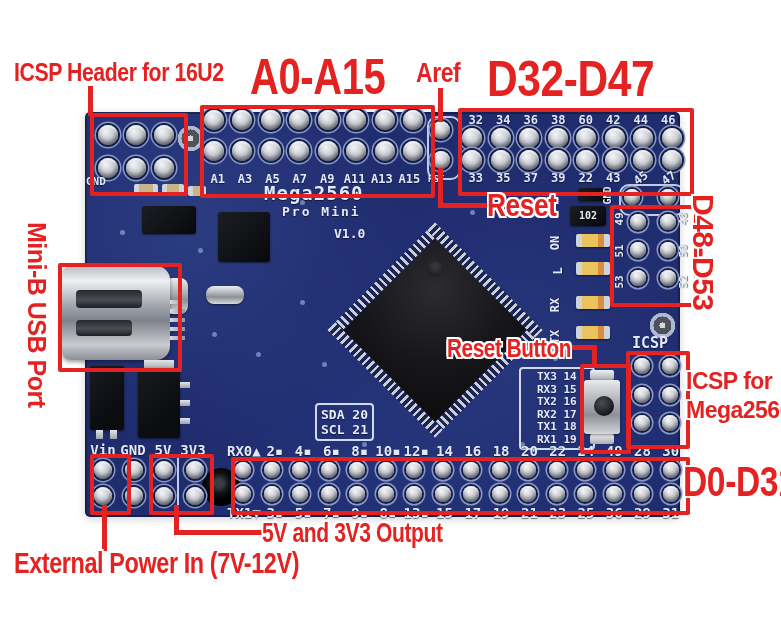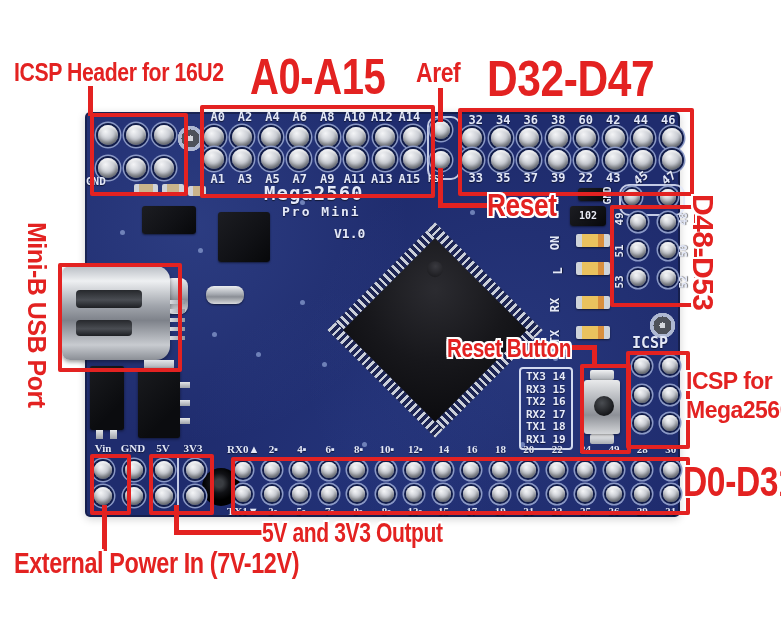--- a/index.html
+++ b/index.html
@@ -23,21 +23,21 @@
     background:radial-gradient(circle at 38% 32%,#f4f5f7,#c9ccd3 45%,#9297a1 75%,#787c86);
     box-shadow: inset 0 -3px 4px rgba(0,0,0,.35), inset 0 2px 2px rgba(255,255,255,.8),
                 0 0 0 2px #121d4a, 0 0 0 3.5px #8b99c6;}
   .pin.p18{width:18px;height:18px;} .pin.p16{width:16px;height:16px;}
   
   .silk{position:absolute;color:#e3e8f8;font-weight:bold;text-shadow:0 1px 1px rgba(0,0,0,.55);}
   .lblrow{display:flex;justify-content:space-between;width:100%;}
   .lblrow span{flex:1;text-align:center;color:#e3e8f8;font-weight:bold;font-size:12px;
                text-shadow:0 1px 1px rgba(0,0,0,.55);}
   .lblrow.abs{position:absolute;}
-  .lblrow.abs span{font-size:11px;font-family:Liberation Serif, serif;}
+  .lblrow.abs span{font-size:14px;}
   .d32b span:nth-child(7),.d32b span:nth-child(8){transform:rotate(-38deg);}
   .vcol{position:absolute;display:flex;flex-direction:column;justify-content:space-between;}
   .vcol span{color:#e3e8f8;font-weight:bold;font-size:11px;transform:rotate(-90deg);
              text-shadow:0 1px 1px rgba(0,0,0,.55);}
   .silkbox{position:absolute;border:2px solid rgba(226,232,250,.92);border-radius:4px;
            color:#e7ebfa;font-weight:bold;text-shadow:0 1px 1px rgba(0,0,0,.5);}
   .silkbox span{display:block;}
   .outline{position:absolute;border:2px solid rgba(226,232,250,.85);border-radius:10px;}
   .vsilk{position:absolute;color:#e3e8f8;font-weight:bold;transform:rotate(-90deg);
          text-shadow:0 1px 1px rgba(0,0,0,.55);}
@@ -160,30 +160,20 @@
       <div class="pin"></div>
     </div>
   <div class="pinrow" style="left:98px;top:158px;width:76px">
       <div class="pin"></div>
       <div class="pin"></div>
       <div class="pin"></div>
     </div>
   <span class="silk" style="left:86px;top:175px;font-size:11px">GND</span>
 
   <div style="position:absolute;left:204px;top:110px;width:219px;height:76px;display:flex;flex-direction:column;justify-content:space-between">
-    <div class="lblrow">
-        <span>A0</span>
-        <span>A2</span>
-        <span>A4</span>
-        <span>A6</span>
-        <span>A8</span>
-        <span>A10</span>
-        <span>A12</span>
-        <span>A14</span>
-      </div>
     <div class="pinrow inflow">
         <div class="pin"></div>
         <div class="pin"></div>
         <div class="pin"></div>
         <div class="pin"></div>
         <div class="pin"></div>
         <div class="pin"></div>
         <div class="pin"></div>
         <div class="pin"></div>
       </div>
@@ -284,29 +274,33 @@
   <div class="vcol" style="left:676px;top:212px;width:14px;height:76px">
       <span>48</span>
       <span>50</span>
       <span>52</span>
     </div>
 
   <span class="silk" style="left:264px;top:182px;font-size:19px;letter-spacing:1px">Mega2560</span>
   <span class="silk" style="left:282px;top:204px;font-size:13px;letter-spacing:2px">Pro Mini</span>
   <span class="silk" style="left:334px;top:226px;font-size:13px">V1.0</span>
 
-  <div class="silkbox" style="left:519px;top:367px;font-size:11px;line-height:12.5px;padding:2px 5px">
+  <div class="silkbox" style="left:519px;top:367px;font-size:11px;line-height:12.5px;padding:2px 16px">
       <span>TX3 14</span>
       <span>RX3 15</span>
       <span>TX2 16</span>
       <span>RX2 17</span>
       <span>TX1 18</span>
       <span>RX1 19</span>
     </div>
 
+  <div class="silkbox" style="left:315px;top:403px;font-size:13px;line-height:15px;padding:2px 4px">
+      <span>SDA 20</span>
+      <span>SCL 21</span>
+    </div>
 
   <div class="btntab" style="left:590px;top:370px"></div>
   <div class="btntab" style="left:590px;top:434px"></div>
   <div class="btnbody"></div>
   <div class="btncap"></div>
 
   <span class="silk" style="left:632px;top:334px;font-size:15px">ICSP</span>
   <div class="pinrow" style="left:634px;top:358px;width:44px">
       <div class="pin p16"></div>
       <div class="pin p16"></div>

